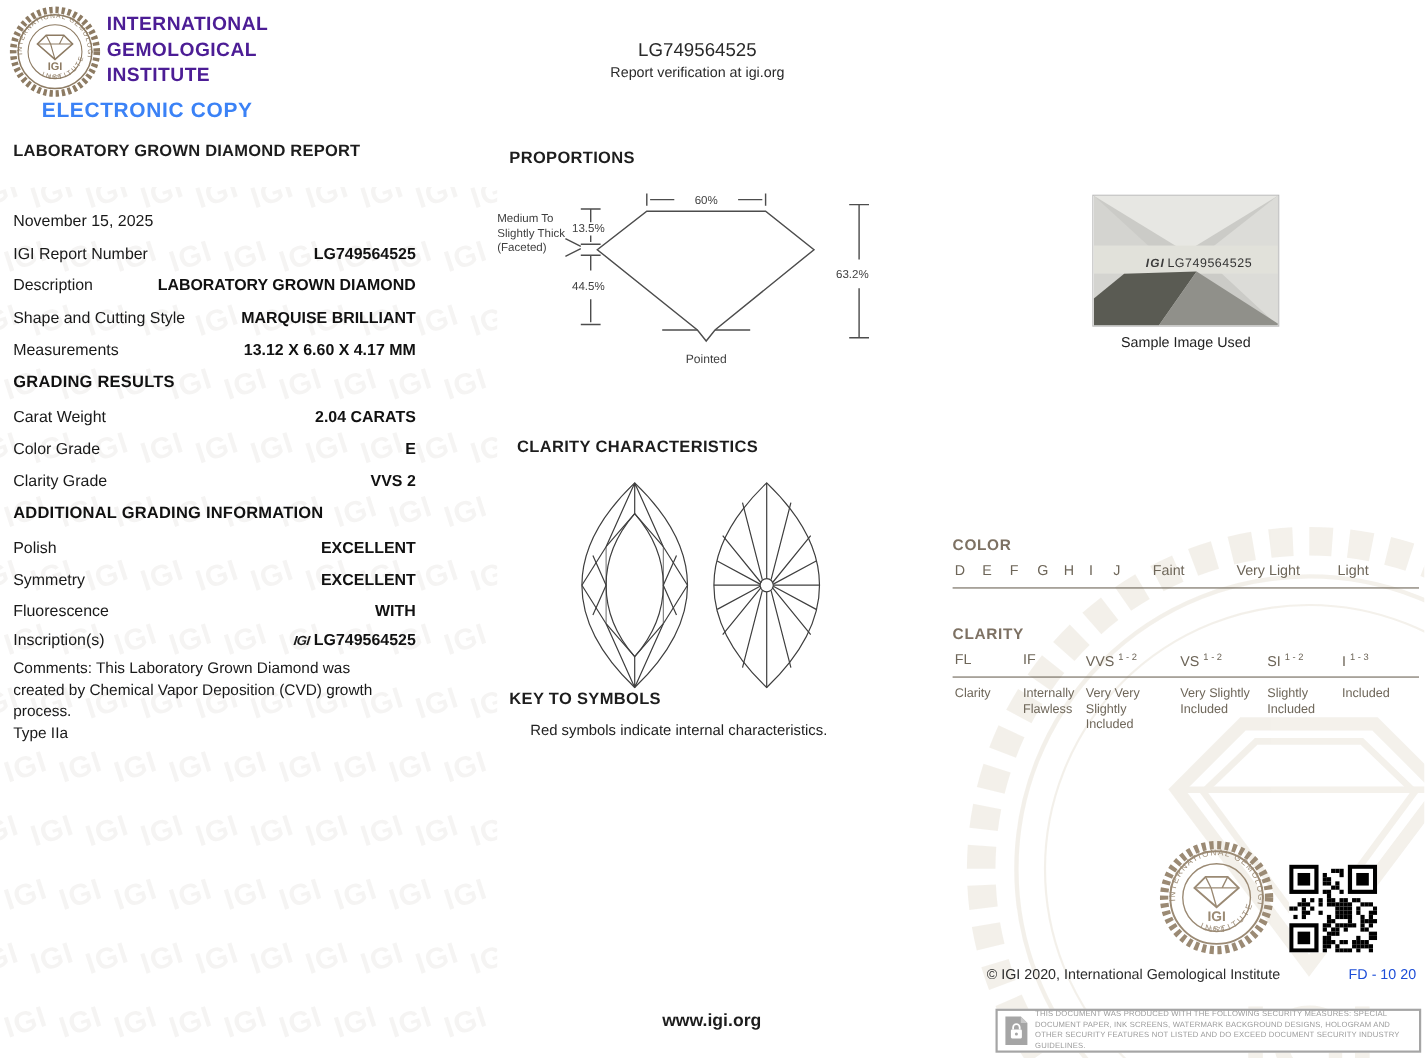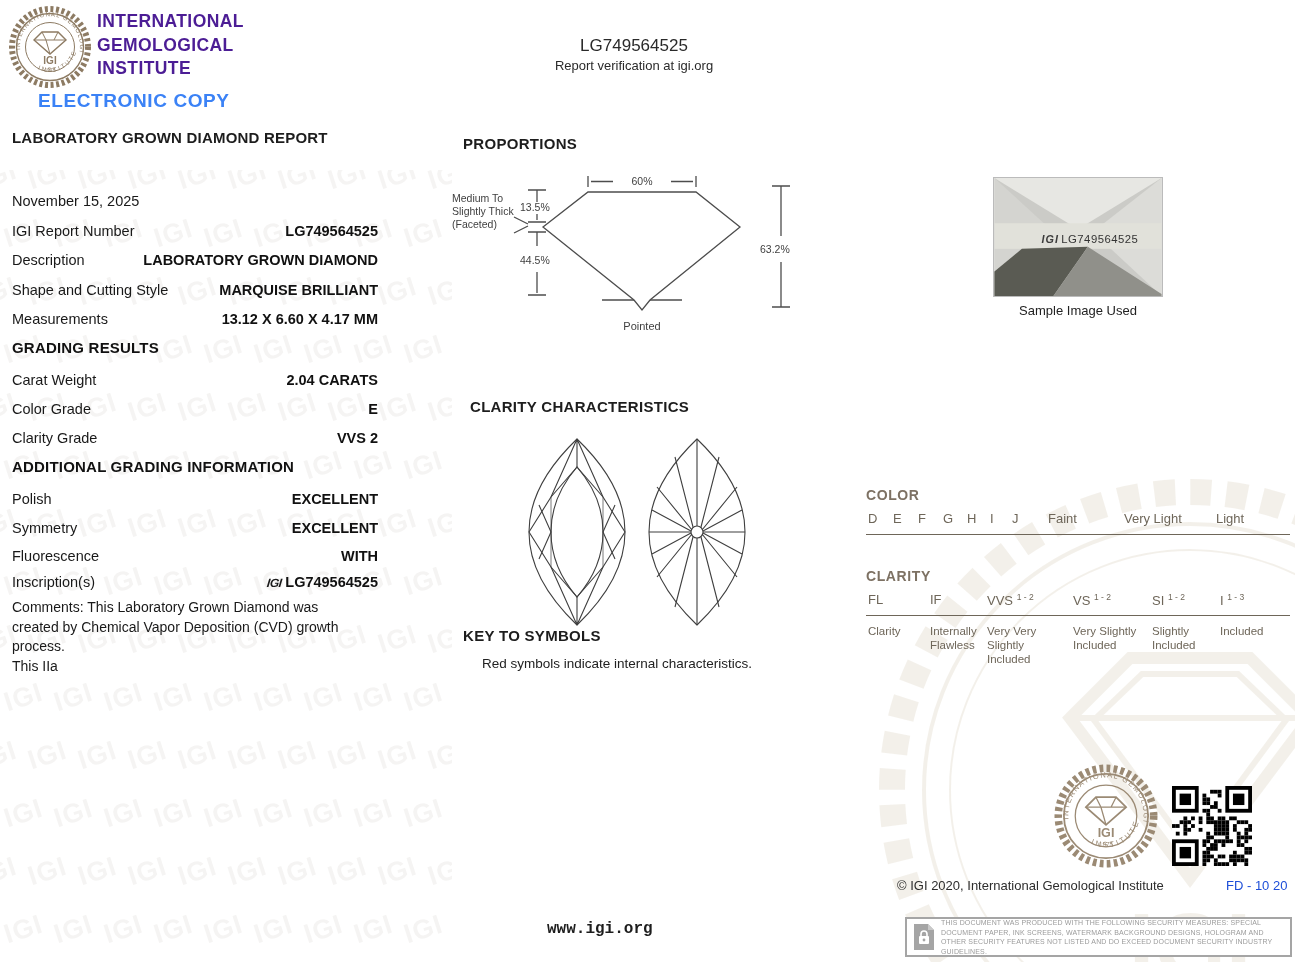--- a/index.html
+++ b/index.html
@@ -33,21 +33,21 @@
   .igi-mark{display:inline-block;font-weight:800;font-style:italic;font-size:12px;letter-spacing:-.5px;
             transform:skewX(-6deg);margin-right:4px;color:#1a1a1a;}
 
   
   .prop-head{position:absolute;left:463px;top:135px;font-size:15px;font-weight:700;letter-spacing:.3px;}
   .prop-svg{position:absolute;left:450px;top:160px;}
   .clarity-head{position:absolute;left:470px;top:398px;font-size:15px;font-weight:700;letter-spacing:.3px;text-align:right;}
   .clarity-svg{position:absolute;left:525px;top:435px;}
   .key-head{position:absolute;left:463px;top:627px;font-size:15px;font-weight:700;letter-spacing:.3px;}
   .key-lines{position:absolute;left:482px;top:654px;font-size:13.5px;line-height:19px;color:#222;}
-  .website{position:absolute;left:547px;top:920px;width:200px;text-align:left;font-size:16px;font-weight:700;font-family:Liberation Mono, monospace;}
+  .website{position:absolute;left:547px;top:920px;width:200px;text-align:center;font-size:16px;font-weight:700;}
 
   
   .sample-img{position:absolute;left:993px;top:177px;border:1px solid #bbb;}
   .sample-cap{position:absolute;left:993px;top:303px;width:170px;text-align:center;font-size:13px;color:#222;}
 
   
   .scale{position:absolute;left:866px;width:426px;color:#6e6659;}
   .scale .head{position:absolute;left:0;top:0;font-size:14px;font-weight:700;letter-spacing:.6px;color:#7d7163;}
   .scale .item{position:absolute;font-size:13px;white-space:nowrap;}
   .scale .rule{position:absolute;left:0;width:424px;border-top:1.5px solid #6e6659;}
@@ -310,21 +310,21 @@
       <span class="lab" data-interactable="false">Fluorescence</span>
       <span class="val" data-interactable="false">WITH</span>
     </div>
     <div class="frow" style="top:574px" data-interactable="false">
       <span class="lab" data-interactable="false">Inscription(s)</span>
       <span class="val" data-interactable="false"><span class="igi-mark" data-interactable="false">IGI</span><span data-interactable="false">LG749564525</span></span>
     </div>
 
     <div class="comments" style="top:598px" data-interactable="false">
       <span data-interactable="false">Comments: This Laboratory Grown Diamond was created by Chemical Vapor Deposition (CVD) growth process.</span><br>
-      <span data-interactable="false">This IIa</span>
+      <span data-interactable="false">Type IIa</span>
     </div>
   </div>
 
   <div class="prop-head" data-interactable="false">PROPORTIONS</div>
 
   <svg class="prop-svg" data-interactable="false" width="360" height="185" viewBox="0 0 360 185">
     <g stroke="#4d4d4d" stroke-width="1.3" fill="none">
 
       <path d="M138,32 L246,32 L290,67 L200,140 L192,150 L184,140 L93,67 Z"></path>
       <path d="M152,140 L184,140 M200,140 L232,140"></path>

